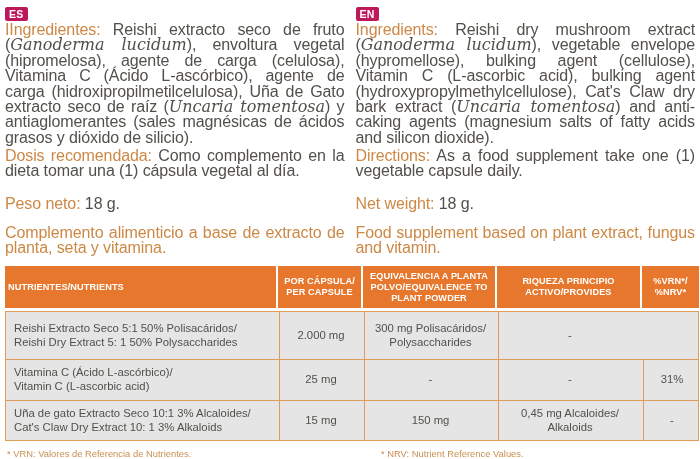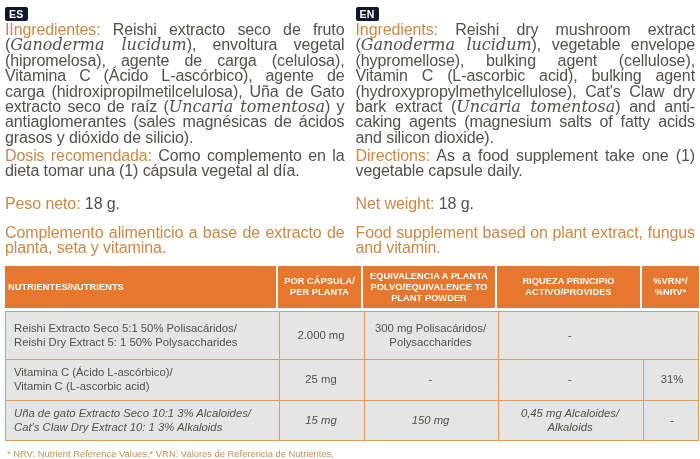--- a/index.html
+++ b/index.html
@@ -9,21 +9,21 @@
     font-family:"Liberation Sans", sans-serif;
     color:#53504B;
   }
   .label-root { position:relative; width:700px; height:459px; padding:4px 3px 0 5px; }
 
   
   .cols { display:flex; gap:11px; padding-right:2px; }
   .col { width:340px; }
   .badge-row { height:18px; }
   .lang-badge {
-    display:inline-block; background:#0f172a; color:#fff;
+    display:inline-block; background:#be185d; color:#fff;
     font-size:10.5px; font-weight:bold; line-height:14px;
     padding:0 4px; border-radius:2px; letter-spacing:0.3px;
   }
   .para { font-size:16px; line-height:15.4px; text-align:justify; letter-spacing:-0.1px; }
   .lead { color:#CC8845; }
   .sp-it { font-family:"DejaVu Serif", serif; font-style:italic; letter-spacing:0; }
   .blk-ingredients { height:124px; overflow:hidden; }
   .blk-dose { height:48px; padding-top:2px; overflow:hidden; }
   .blk-weight { height:29px; padding-top:2px; overflow:hidden; }
   .blk-tagline { height:38px; padding-top:2px; overflow:hidden; }
@@ -37,21 +37,21 @@
     font-size:9.2px; font-weight:bold; line-height:11px; letter-spacing:0.1px;
     height:42px; display:flex; align-items:center; justify-content:center;
     text-align:center; white-space:pre-line; padding:2px 3px;
   }
   .thead .th.first { justify-content:flex-start; text-align:right; }
   .tbody { margin-top:3px; }
   .trow { border:1px solid #DD9C58; background:#e5e5e5; }
   .trow + .trow { margin-top:-1px; }
   .trow.r1 { min-height:49px; }
   .trow.r2 { min-height:42px; }
-  .trow.r3 { min-height:41px;font-style:italic; }
+  .trow.r3 { min-height:41px; }
   .td {
     font-size:11.3px; line-height:13.8px; color:#53504B;
     display:flex; align-items:center; justify-content:center;
     text-align:center; white-space:pre-line; padding:4px 3px;
     border-left:1px solid #DD9C58;
   }
   .td.first { justify-content:flex-start; text-align:left; padding-left:8px; border-left:none; }
 
   
   .footnotes { display:flex; margin-top:7px; padding-left:2px; }
@@ -96,21 +96,21 @@
       </div>
       <div class="para blk-tagline tagline">Food supplement based on plant extract, fungus and vitamin.</div>
     </div>
 
   </div>
 
   <div class="tablewrap">
     <div class="tgrid thead">
       <div class="th first">NUTRIENTES/NUTRIENTS</div>
       <div class="th">POR CÁPSULA/
-PER PLANTA</div>
+PER CAPSULE</div>
       <div class="th">EQUIVALENCIA A PLANTA
 POLVO/EQUIVALENCE TO
 PLANT POWDER</div>
       <div class="th">RIQUEZA PRINCIPIO
 ACTIVO/PROVIDES</div>
       <div class="th">%VRN*/
 %NRV*</div>
     </div>
 
     <div class="tbody">
@@ -136,17 +136,17 @@
         <div class="td">15 mg</div>
         <div class="td">150 mg</div>
         <div class="td">0,45 mg Alcaloides/
 Alkaloids</div>
         <div class="td">-</div>
       </div>
     </div>
   </div>
 
   <div class="footnotes">
+    <div class="fn fn-es">* VRN: Valores de Referencia de Nutrientes.</div>
     <div class="fn">* NRV: Nutrient Reference Values.</div>
-    <div class="fn fn-es">* VRN: Valores de Referencia de Nutrientes.</div>
   </div>
 
 </div>
 
 </body></html>

